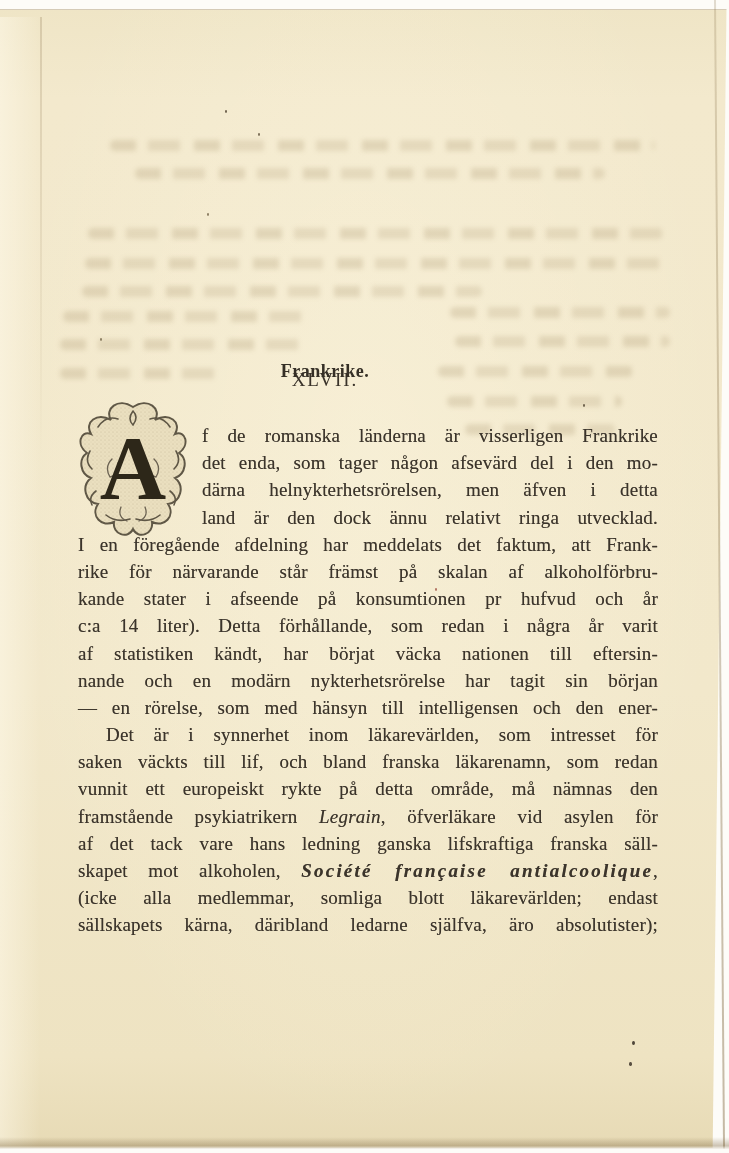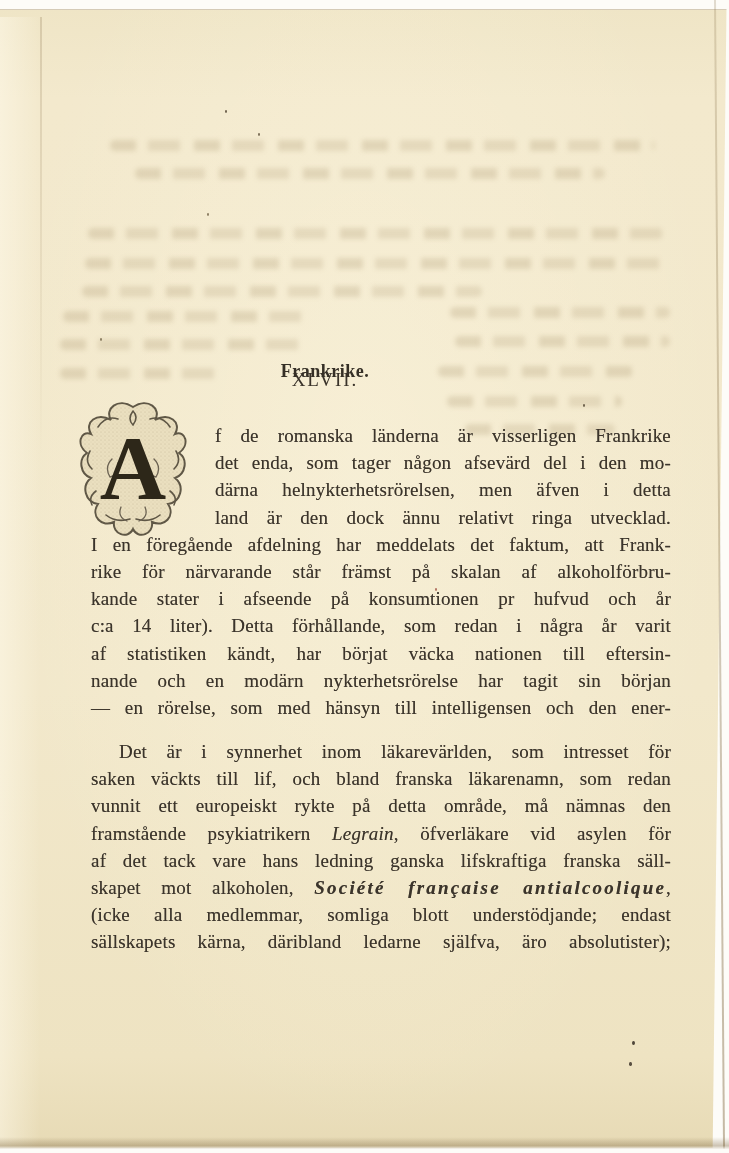--- a/index.html
+++ b/index.html
@@ -37,30 +37,30 @@
       rgba(158,136,96,0) 26px, rgba(158,136,96,0) 38px,
       rgba(158,136,96,.45) 38px, rgba(158,136,96,.45) 70px,
       rgba(158,136,96,0) 70px, rgba(158,136,96,0) 84px);
     filter:blur(2.4px);opacity:.42;}
   .speck{position:absolute;border-radius:50%;}
   
   .heading{position:absolute;left:10px;width:630px;text-align:center;color:#3a332a;}
   #section-number{top:317px;font-size:19px;letter-spacing:2px;margin-top:44px;}
   #page-title{top:353px;font-size:18px;font-weight:bold;letter-spacing:.5px;color:#352f26;}
   
-  #body-text{position:absolute;left:91px;top:414px;width:580px;color:#3b342b;}
+  #body-text{position:absolute;left:78px;top:414px;width:580px;color:#3b342b;}
   .tline{
     height:27.2px;line-height:27.2px;font-size:19px;
     text-align:justify;text-align-last:justify;
     letter-spacing:.2px;word-spacing:2.5px;
     text-shadow:0 0 .5px rgba(59,52,43,.55);
     white-space:nowrap;
   }
   .tline.cap{padding-left:124px;}
-  .tline.para{padding-left:28px;margin-top:17px;}
+  .tline.para{padding-left:28px;}
   .it{font-style:italic;}
   .sp{letter-spacing:2.2px;font-weight:bold;}
   
   #drop-cap{position:absolute;left:76px;top:391px;width:114px;height:142px;}
 </style>
 </head>
 <body>
 
 <div class="scan">
   <div class="page">
@@ -124,21 +124,21 @@
         <div class="tline"><span>c:a 14 liter). Detta förhållande, som redan i några år varit</span></div>
         <div class="tline"><span>af statistiken kändt, har börjat väcka nationen till eftersin-</span></div>
         <div class="tline"><span>nande och en modärn nykterhetsrörelse har tagit sin början</span></div>
         <div class="tline"><span>— en rörelse, som med hänsyn till intelligensen och den ener-</span></div>
         <div class="tline para"><span>Det är i synnerhet inom läkarevärlden, som intresset för</span></div>
         <div class="tline"><span>saken väckts till lif, och bland franska läkarenamn, som redan</span></div>
         <div class="tline"><span>vunnit ett europeiskt rykte på detta område, må nämnas den</span></div>
         <div class="tline"><span>framstående psykiatrikern </span><span class="it">Legrain</span><span>, öfverläkare vid asylen för</span></div>
         <div class="tline"><span>af det tack vare hans ledning ganska lifskraftiga franska säll-</span></div>
         <div class="tline"><span>skapet mot alkoholen, </span><span class="it sp">Société française antialcoolique</span><span>,</span></div>
-        <div class="tline"><span>(icke alla medlemmar, somliga blott understödjande; endast</span></div>
+        <div class="tline"><span>(icke alla medlemmar, somliga blott läkarevärlden; endast</span></div>
         <div class="tline"><span>sällskapets kärna, däribland ledarne själfva, äro absolutister);</span></div>
       </div>
 
     <div id="speck-layer">
         <div class="speck" style="left: 225px; top: 102px; width: 2px; height: 2.8px; background: rgb(107, 95, 74);"></div>
         <div class="speck" style="left: 258px; top: 125px; width: 2px; height: 2.8px; background: rgb(122, 109, 85);"></div>
         <div class="speck" style="left: 207px; top: 205px; width: 2px; height: 2.8px; background: rgb(138, 124, 96);"></div>
         <div class="speck" style="left: 583px; top: 396px; width: 2px; height: 2.8px; background: rgb(107, 95, 74);"></div>
         <div class="speck" style="left: 632px; top: 1033px; width: 3px; height: 4.2px; background: rgb(79, 70, 58);"></div>
         <div class="speck" style="left: 629px; top: 1054px; width: 2.5px; height: 3.5px; background: rgb(90, 80, 66);"></div>

